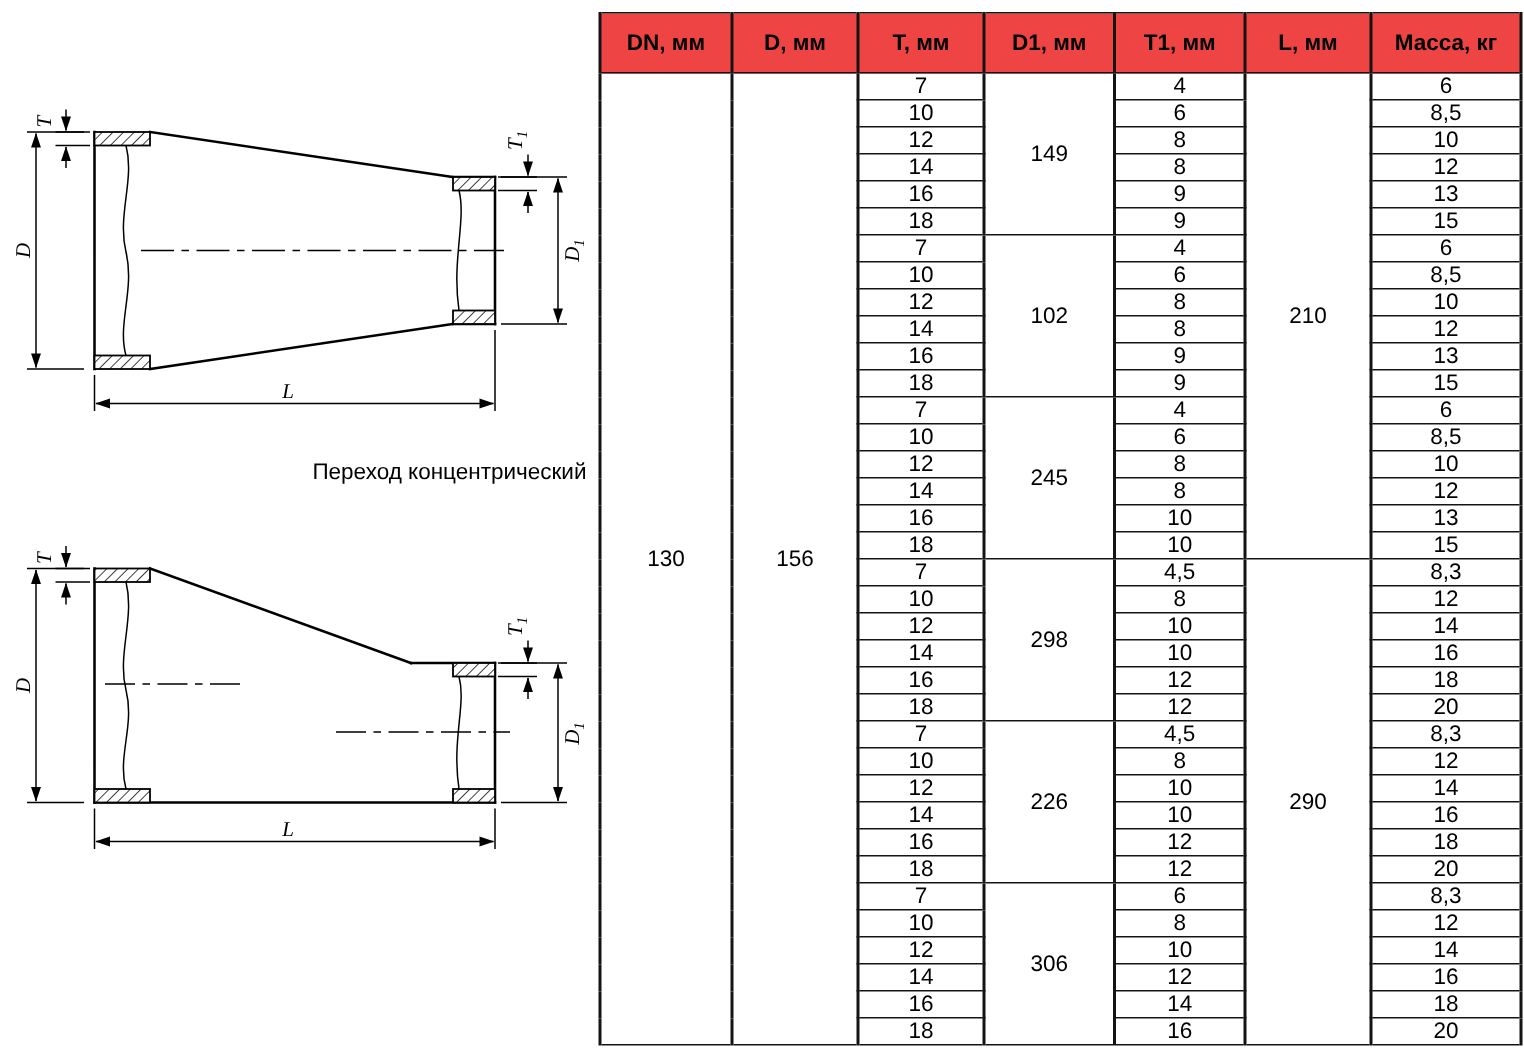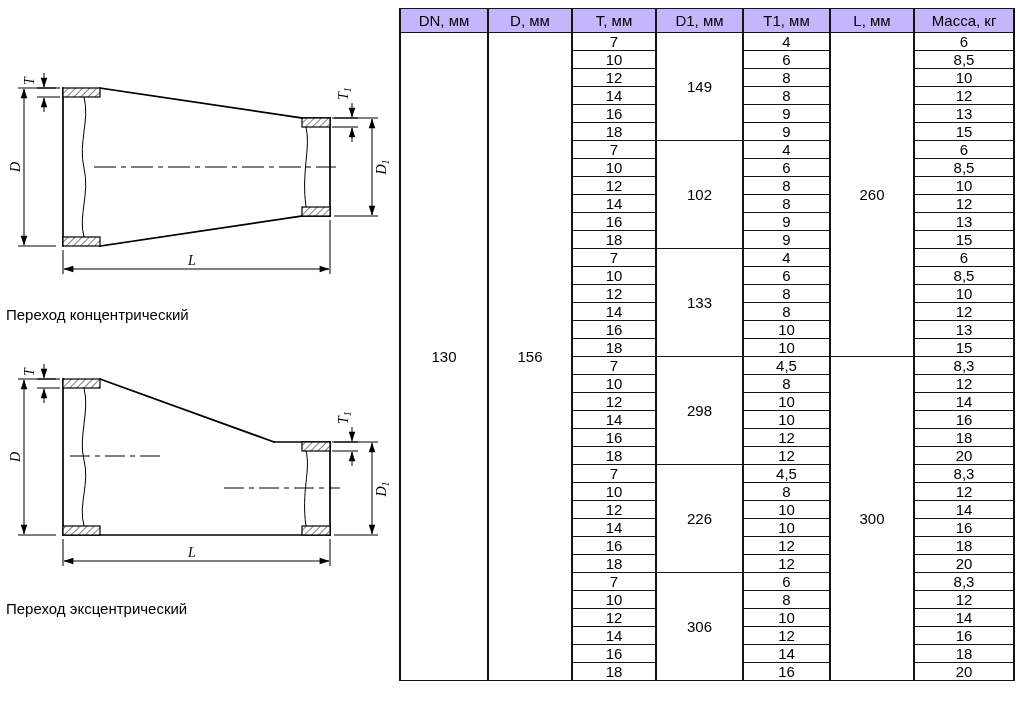--- a/index.html
+++ b/index.html
@@ -6,31 +6,31 @@
   html, body { background: #ffffff; }
   body {
     width: 1016px; height: 701px;
     position: relative; overflow: hidden;
     font-family: "Liberation Sans", sans-serif;
     color: #000;
   }
   .left-panel { position: absolute; left: 0; top: 0; width: 398px; height: 701px; }
   .figure { position: absolute; left: 6px; width: 385px; }
   .figure svg { display: block; }
-  .caption { margin-top: 8px; text-align: left; font-size: 15px; color: #000; }
+  .caption { margin-top: 8px; text-align: right; font-size: 15px; color: #000; }
   .table-panel { position: absolute; left: 399px; top: 8px; }
   table { border-collapse: collapse; table-layout: fixed; }
   th, td {
     border: 1.5px solid #141414;
     border-left-width: 2px; border-right-width: 2px;
     text-align: center; vertical-align: middle;
     padding: 0; font-size: 15px; line-height: 17px; height: 17px;
     font-family: "Liberation Sans", sans-serif;
   }
-  th { font-weight: 400; height: 24px; background: #c4b5fd; }
+  th { font-weight: 700; height: 40px; background: #ef4444; }
 </style>
 </head>
 <body>
 
 <div class="left-panel">
 
   <div class="figure" style="top:58px">
     <svg width="385" height="240" viewBox="0 0 385 240">
       <defs>
         <pattern id="hatch" width="5" height="5" patternUnits="userSpaceOnUse" patternTransform="rotate(45)">
@@ -152,21 +152,20 @@
       </g>
 
       <g fill="#000" font-family="Liberation Serif, serif" font-style="italic" font-size="14">
         <text transform="translate(28,24) rotate(-90)">T</text>
         <text transform="translate(14,105) rotate(-90)" text-anchor="middle">D</text>
         <text transform="translate(342,72) rotate(-90)"><tspan>T</tspan><tspan font-size="10" dy="3">1</tspan></text>
         <text transform="translate(380,137) rotate(-90)" text-anchor="middle"><tspan>D</tspan><tspan font-size="10" dy="3">1</tspan></text>
         <text x="186" y="205" text-anchor="middle">L</text>
       </g>
     </svg>
-    <div class="caption">Переход эксцентрический</div>
   </div>
 
 </div>
 
 <div class="table-panel">
   <table>
     <colgroup>
       <col style="width:88px">
         <col style="width:84px">
         <col style="width:84px">
@@ -186,21 +185,21 @@
           <th>Масса, кг</th>
         </tr>
     </thead>
     <tbody>
         <tr>
           <td rowspan="36">130</td>
           <td rowspan="36">156</td>
           <td>7</td>
           <td rowspan="6">149</td>
           <td>4</td>
-          <td rowspan="18">260</td>
+          <td rowspan="18">210</td>
           <td>6</td>
         </tr>
         <tr>
           <td>10</td>
           <td>6</td>
           <td>8,5</td>
         </tr>
         <tr>
           <td>12</td>
           <td>8</td>
@@ -247,21 +246,21 @@
           <td>9</td>
           <td>13</td>
         </tr>
         <tr>
           <td>18</td>
           <td>9</td>
           <td>15</td>
         </tr>
         <tr>
           <td>7</td>
-          <td rowspan="6">133</td>
+          <td rowspan="6">245</td>
           <td>4</td>
           <td>6</td>
         </tr>
         <tr>
           <td>10</td>
           <td>6</td>
           <td>8,5</td>
         </tr>
         <tr>
           <td>12</td>
@@ -280,21 +279,21 @@
         </tr>
         <tr>
           <td>18</td>
           <td>10</td>
           <td>15</td>
         </tr>
         <tr>
           <td>7</td>
           <td rowspan="6">298</td>
           <td>4,5</td>
-          <td rowspan="18">300</td>
+          <td rowspan="18">290</td>
           <td>8,3</td>
         </tr>
         <tr>
           <td>10</td>
           <td>8</td>
           <td>12</td>
         </tr>
         <tr>
           <td>12</td>
           <td>10</td>

